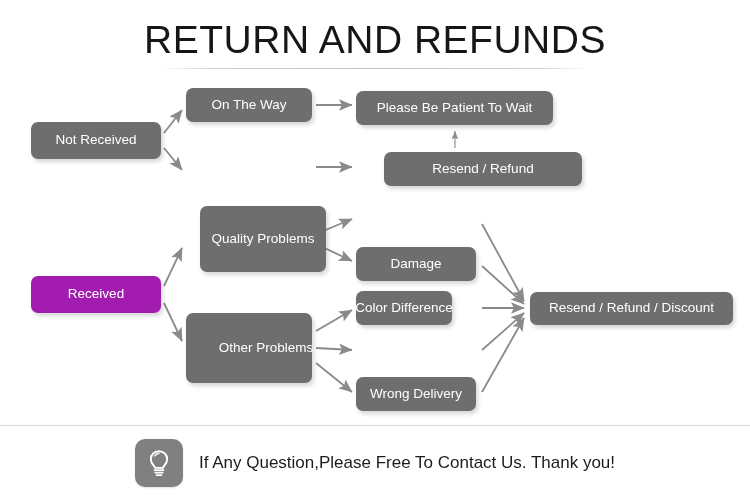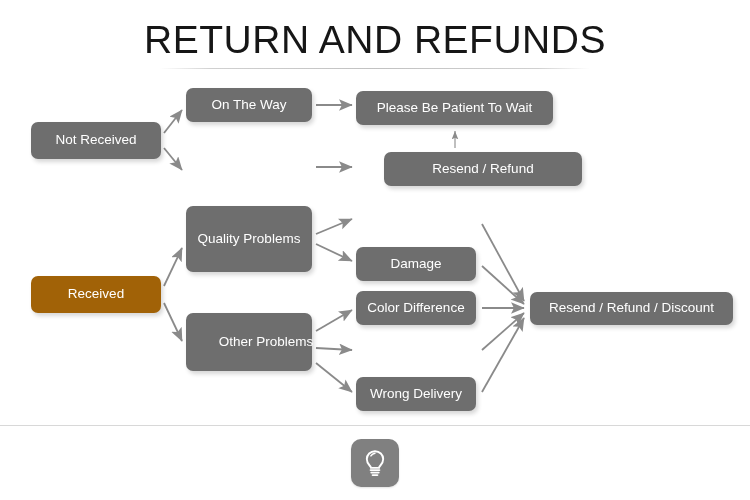--- a/index.html
+++ b/index.html
@@ -155,35 +155,36 @@
       <path d="M482,392 L524,318"></path>
     </g>
 
     <path d="M455,148 L455,131" stroke="#8a8a8a" stroke-width="1.1" fill="none" marker-end="url(#ah-sm)"></path>
   </svg>
 
   <div class="node" style="left: 31px; top: 122px; width: 130px; height: 37px; background: rgb(110, 110, 110); color: rgb(255, 255, 255);">Not Received</div>
   <div class="node" style="left: 186px; top: 88px; width: 126px; height: 34px; background: rgb(110, 110, 110); color: rgb(255, 255, 255);">On The Way</div>
   <div class="node" style="left: 356px; top: 91px; width: 197px; height: 34px; background: rgb(110, 110, 110); color: rgb(255, 255, 255);">Please Be Patient To Wait</div>
   <div class="node" style="left: 356px; top: 152px; width: 198px; height: 34px; background: rgb(110, 110, 110); color: rgb(255, 255, 255); margin-left: 28px;">Resend / Refund</div>
-  <div class="node" style="left: 31px; top: 276px; width: 130px; height: 37px; background: #a16207; color: rgb(255, 255, 255);">Received</div>
-  <div class="node" style="left: 186px; top: 206px; width: 126px; height: 66px; background: rgb(110, 110, 110); color: rgb(255, 255, 255);">Quality Problems</div>
-  <div class="node" style="left: 186px; top: 313px; width: 126px; height: 58px; background: rgb(110, 110, 110); color: rgb(255, 255, 255); padding-left: 40px;">Other Problems</div>
+  <div class="node" style="left: 31px; top: 276px; width: 130px; height: 37px; background: #a21caf; color: rgb(255, 255, 255);">Received</div>
+  <div class="node" style="left: 200px; top: 206px; width: 126px; height: 66px; background: rgb(110, 110, 110); color: rgb(255, 255, 255);">Quality Problems</div>
+  <div class="node" style="left: 186px; top: 313px; width: 126px; height: 70px; background: rgb(110, 110, 110); color: rgb(255, 255, 255); padding-left: 40px;">Other Problems</div>
   <div class="node" style="left: 356px; top: 247px; width: 120px; height: 34px; background: rgb(110, 110, 110); color: rgb(255, 255, 255);">Damage</div>
-  <div class="node" style="left: 356px; top: 291px; width: 120px; height: 34px; background: rgb(110, 110, 110); color: rgb(255, 255, 255);">Color Difference</div>
+  <div class="node" style="left: 356px; top: 291px; width: 96px; height: 34px; background: rgb(110, 110, 110); color: rgb(255, 255, 255);">Color Difference</div>
   <div class="node" style="left: 530px; top: 292px; width: 203px; height: 33px; background: rgb(110, 110, 110); color: rgb(255, 255, 255);">Resend / Refund / Discount</div>
   <div class="node" style="left: 356px; top: 377px; width: 120px; height: 34px; background: rgb(110, 110, 110); color: rgb(255, 255, 255);">Wrong Delivery</div>
 
   <div id="footer-divider"></div>
 
   <div id="footer">
     <div id="bulb-badge">
       <svg width="34" height="34" viewBox="0 0 34 34" aria-hidden="true">
         <path d="M17 5.2c-4.6 0-8.2 3.5-8.2 7.9 0 2.8 1.4 4.9 2.8 6.4 0.8 0.9 1.3 1.6 1.4 2.4h8c0.1-0.8 0.6-1.5 1.4-2.4 1.4-1.5 2.8-3.6 2.8-6.4 0-4.4-3.6-7.9-8.2-7.9z" fill="none" stroke="#ffffff" stroke-width="1.9"></path>
         <path d="M12.9 9.9c0.9-1.5 2.4-2.5 4.1-2.7" fill="none" stroke="#ffffff" stroke-width="1.5" stroke-linecap="round"></path>
         <path d="M12.6 24.1h8.8" fill="none" stroke="#ffffff" stroke-width="1.9" stroke-linecap="round"></path>
         <path d="M13.3 26.6h7.4" fill="none" stroke="#ffffff" stroke-width="1.9" stroke-linecap="round"></path>
         <path d="M14.6 29.1h4.8" fill="none" stroke="#ffffff" stroke-width="1.9" stroke-linecap="round"></path>
       </svg>
     </div>
+    <div id="footer-text">If Any Question,Please Free To Contact Us. Thank you!</div>
   </div>
 
 </div>
 
 </body></html>

